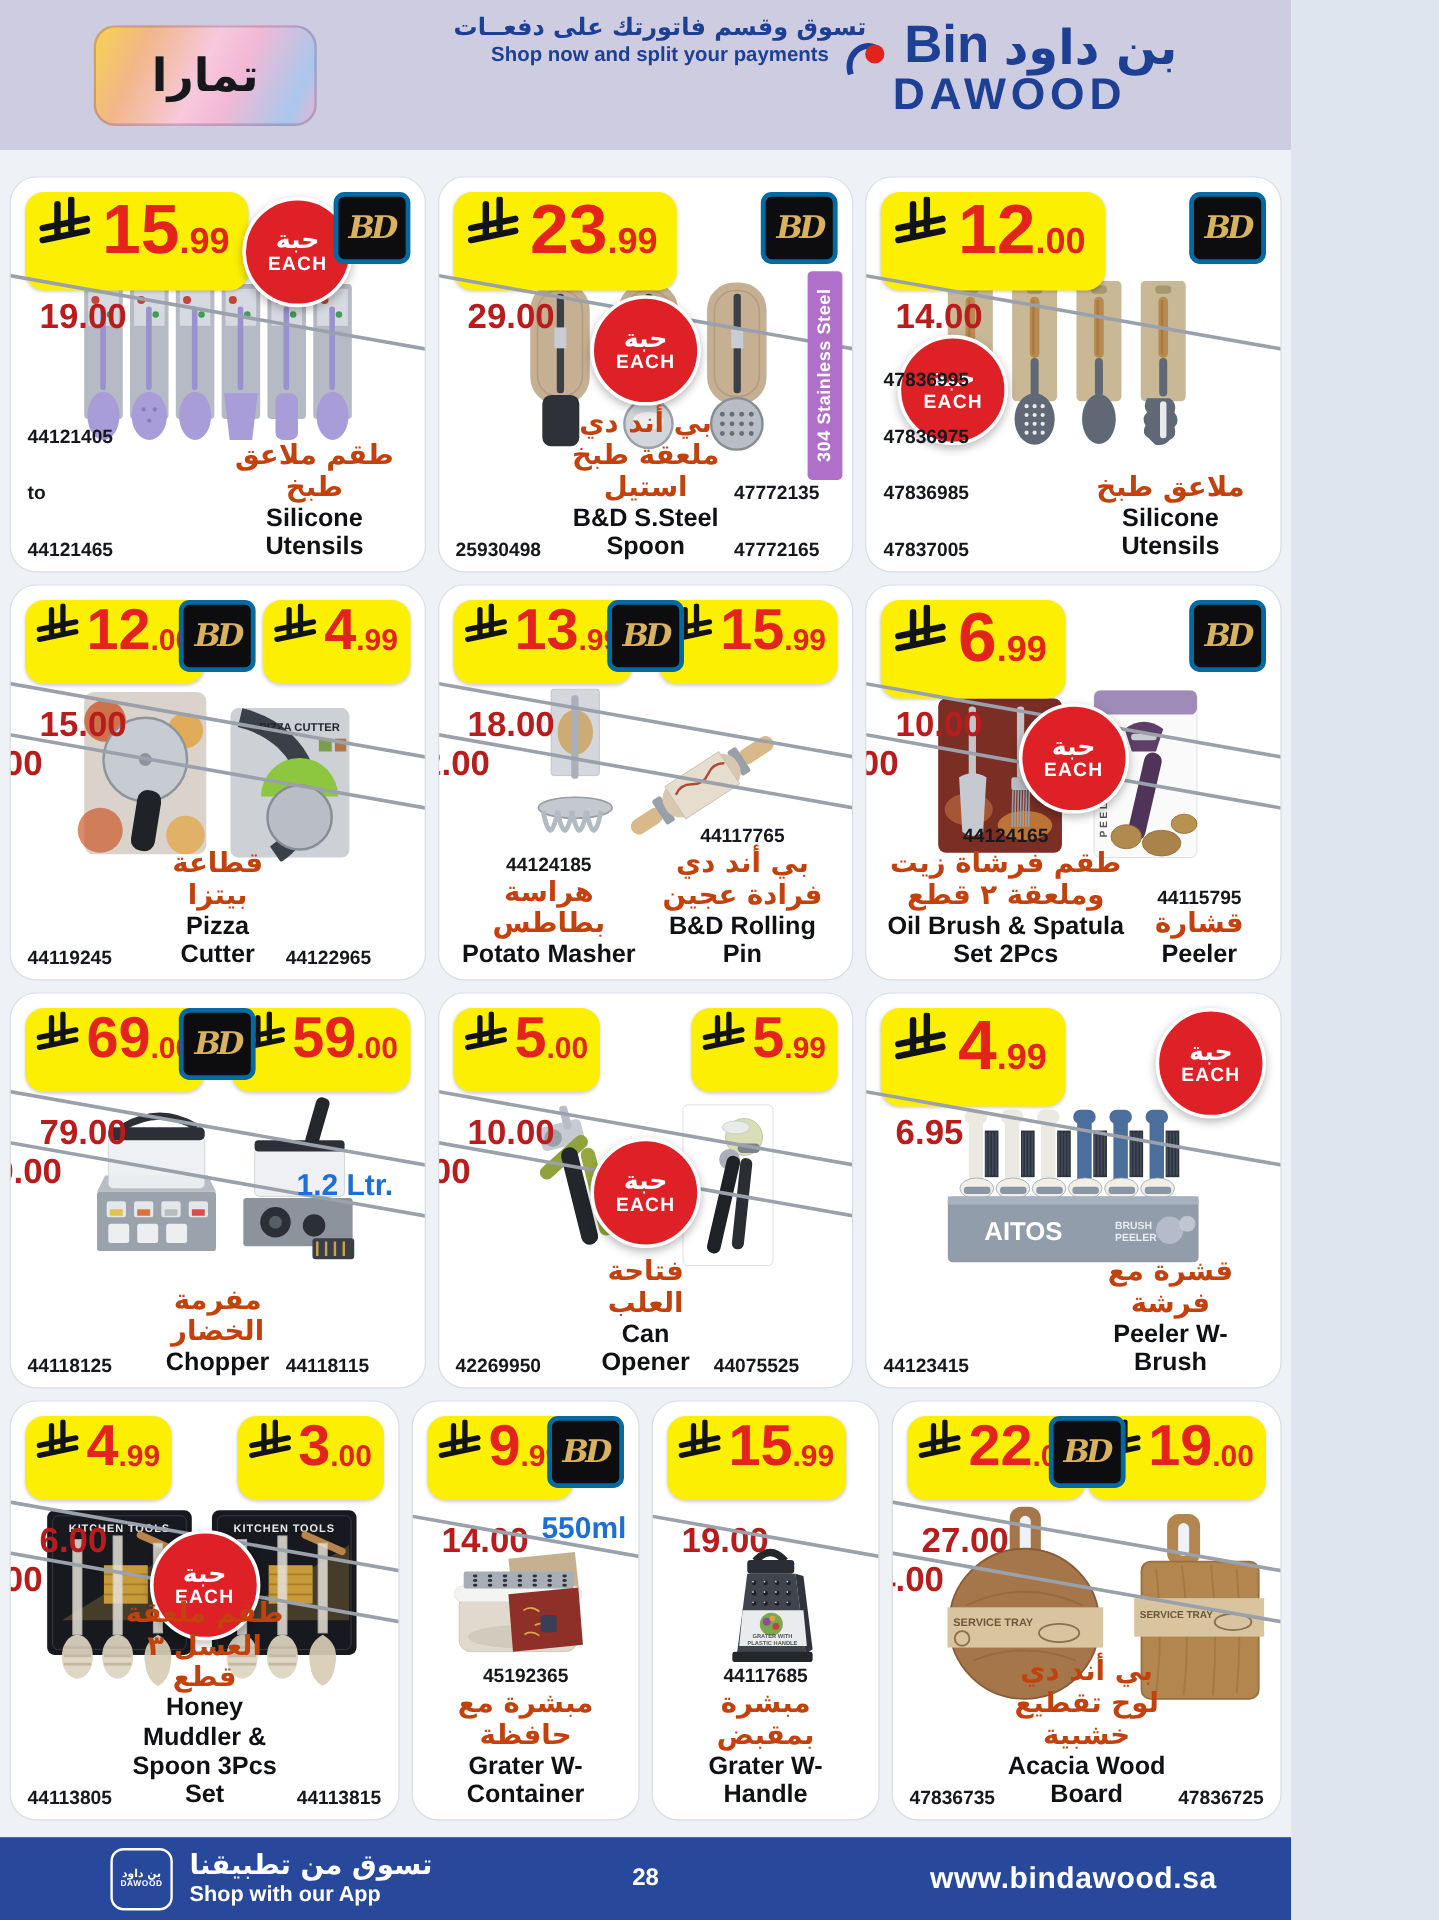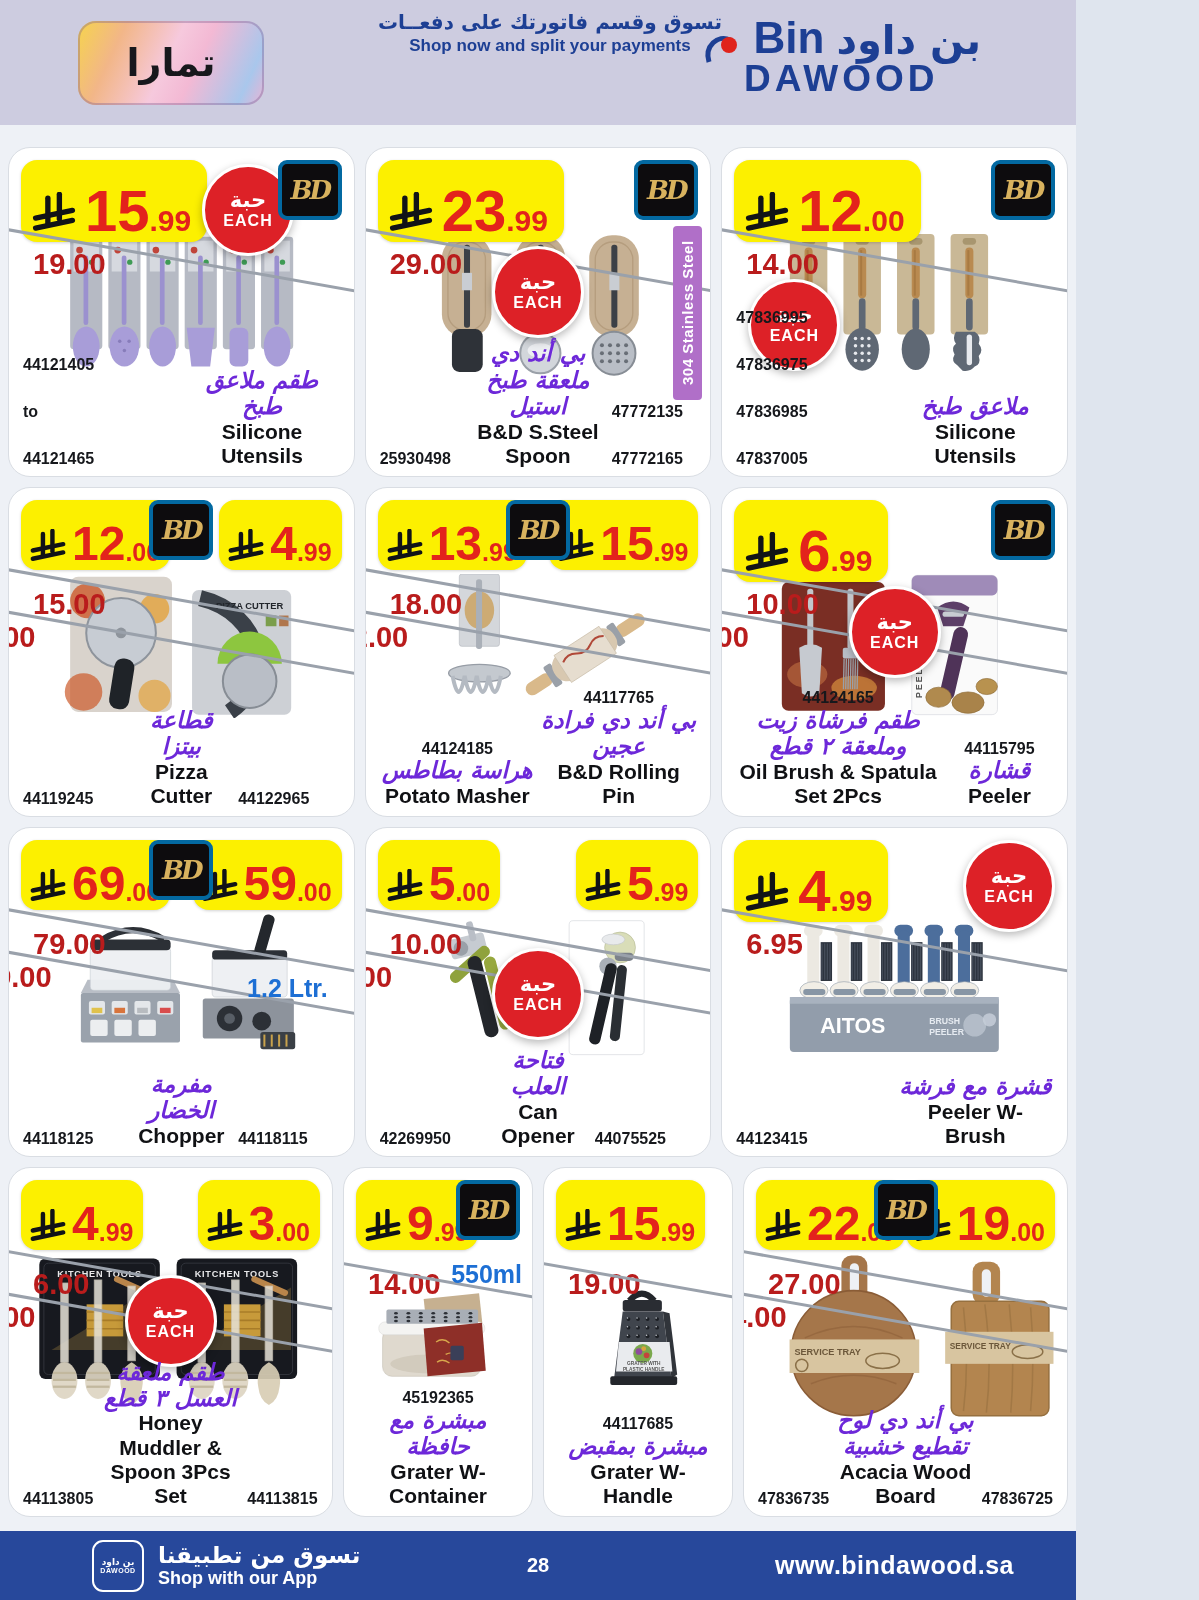--- a/index.html
+++ b/index.html
@@ -41,21 +41,21 @@
   .pos-tcr{left:56%;top:16px;}
   .pos-tl2{left:24px;top:100px;}
   .pos-tr2{right:30px;top:100px;}
   .pos-tr3{right:26px;top:146px;}
   .pos-tc2{left:57%;top:92px;}
   .pos-ml{left:26px;top:40%;}
   .pos-c{left:50%;top:44%;transform:translate(-50%,-50%);}
   .pos-cb{left:50%;bottom:116px;transform:translateX(-50%);}
   .pos-tag{right:8px;top:78px;}
   
-  .price-badge{background:#fcf000;border-radius:16px;display:flex;align-items:flex-end;gap:8px;
+  .price-badge{background:#fcf000;border-radius:16px;display:flex;align-items:flex-start;gap:8px;
                padding:4px 16px 4px 10px;height:74px;box-shadow:0 1px 3px rgba(0,0,0,.18);}
   .price-badge.compact{height:64px;padding:3px 10px 3px 8px;gap:5px;}
   .sar-icon{width:46px;height:46px;}
   .price-badge.compact .sar-icon{width:38px;height:38px;}
   .price-val{color:#e3231c;font-weight:800;display:flex;align-items:flex-end;line-height:.95;}
   .price-int{font-size:58px;}
   .price-dec{font-size:30px;padding-bottom:3px;}
   .price-badge.compact .price-int{font-size:48px;}
   .price-badge.compact .price-dec{font-size:25px;padding-bottom:2px;}
   
@@ -77,21 +77,21 @@
   
   .steel-tag{background:#b06fc8;color:#fff;font-weight:bold;font-size:15px;border-radius:4px;
              padding:12px 6px;writing-mode:vertical-rl;transform:rotate(180deg);height:150px;
              text-align:center;letter-spacing:.5px;}
   
   .bottom{position:absolute;left:14px;right:14px;bottom:8px;z-index:4;display:flex;gap:6px;
           align-items:flex-end;min-height:88px;}
   .bgroup{flex:1;display:flex;flex-direction:column;justify-content:flex-end;}
   .bgroup.center{text-align:center;}
   .code-line{font-size:16px;font-weight:bold;color:#16181c;line-height:1.12;margin-top:29px;}
-  .t-ar{font-family:"DejaVu Sans",sans-serif;direction:rtl;font-weight:bold;font-size:23px;color:#6d28d9;line-height:1.15;font-style:italic;}
+  .t-ar{font-family:"DejaVu Sans",sans-serif;direction:rtl;font-weight:bold;font-size:23px;color:#c2410c;line-height:1.15;}
   .t-en{font-weight:bold;font-size:21px;color:#101114;line-height:1.15;}
   
   .footer{position:absolute;left:0;right:0;bottom:0;height:69px;background:#27489b;color:#fff;
           display:flex;align-items:center;}
   .foot-left{display:flex;align-items:center;gap:14px;margin-left:92px;}
   .app-icon{width:48px;height:48px;border-radius:11px;border:2px solid #fff;background:#27489b;
             display:flex;flex-direction:column;align-items:center;justify-content:center;line-height:1;}
   .app-icon .a1{font-family:"DejaVu Sans",sans-serif;font-size:9px;font-weight:bold;direction:rtl;}
   .app-icon .a2{font-size:7px;font-weight:bold;letter-spacing:.5px;}
   .foot-app-ar{font-family:"DejaVu Sans",sans-serif;direction:rtl;font-weight:bold;font-size:23px;line-height:1.15;}

